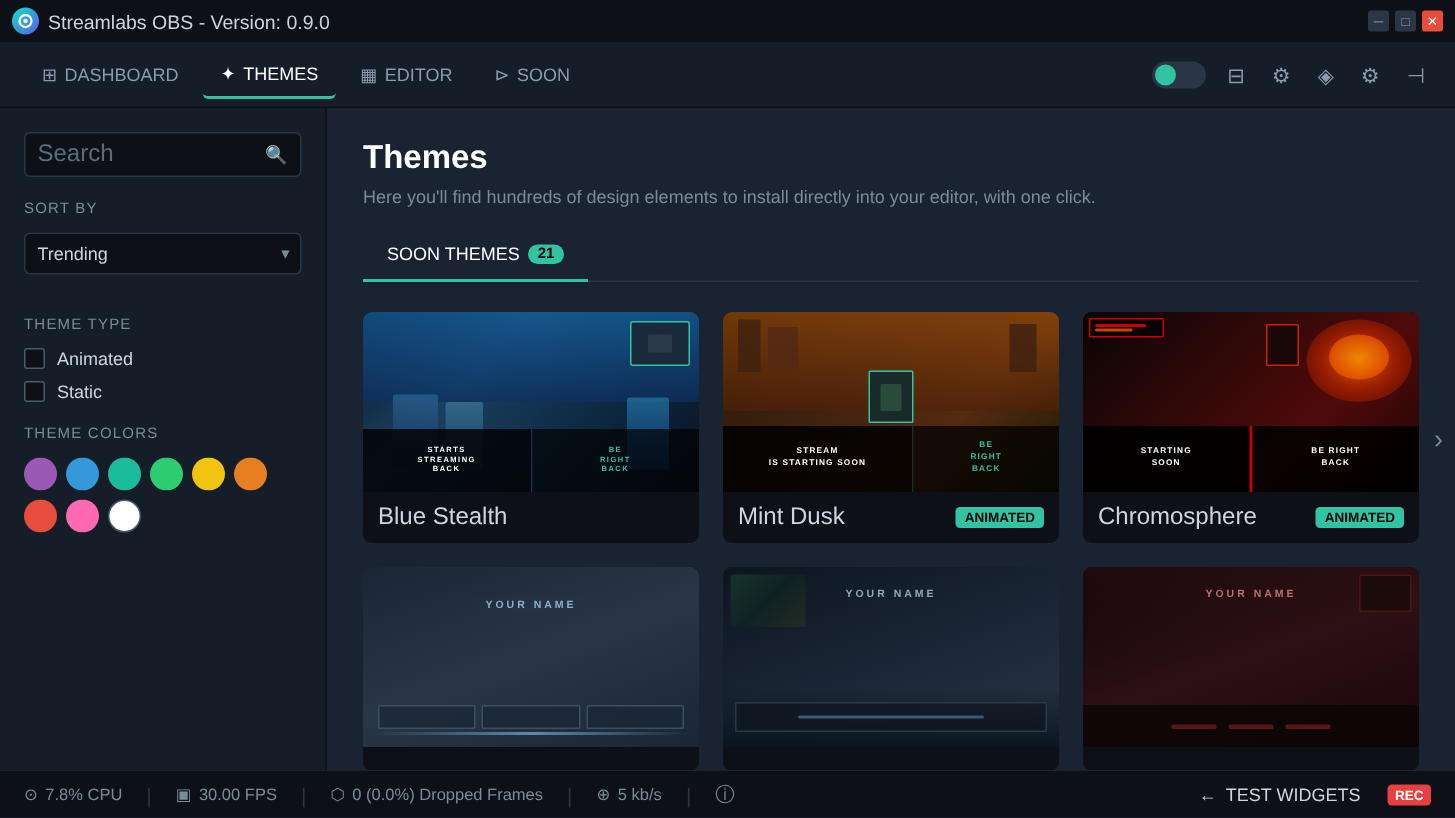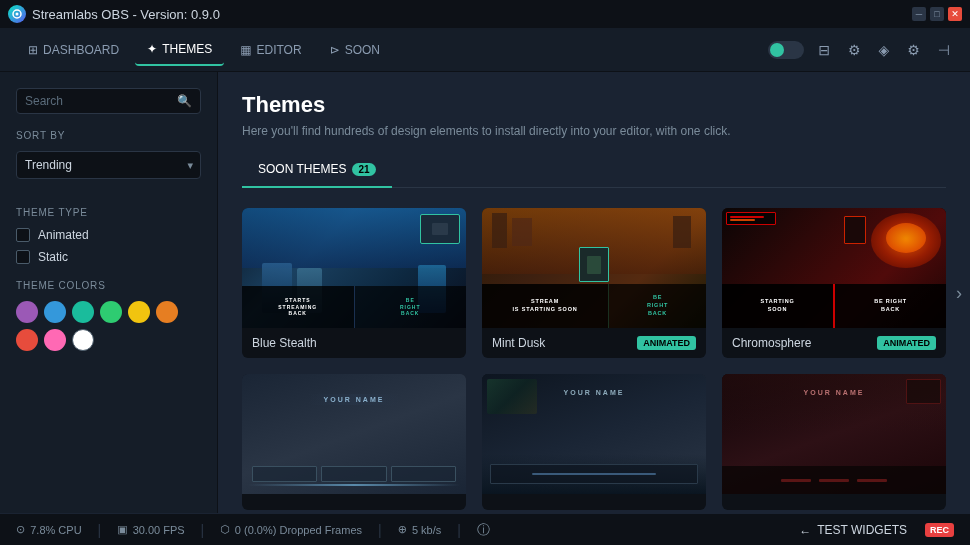--- a/index.html
+++ b/index.html
@@ -145,21 +145,21 @@
       border: 1px solid #2a3545;
       border-radius: 4px;
       padding: 5px 8px;
       gap: 6px;
       margin-bottom: 16px;
     }
     .search-box input {
       background: none;
       border: none;
       color: #15803d;
-      font-size: 12px;
+      font-size: 16px;
       outline: none;
       flex: 1;
       width: 100%;
     }
     .search-box input::placeholder { color: #5a6b7a; }
     .search-icon-box {
       color: #7a8b9a;
       font-size: 12px;
       cursor: pointer;
     }
@@ -306,21 +306,21 @@
       overflow: hidden;
     }
 
     .theme-card-info {
       padding: 8px 10px;
       display: flex;
       align-items: center;
       justify-content: space-between;
     }
     .theme-card-name {
-      font-size: 12px;
+      font-size: 16px;
       color: #cdd6e0;
       font-weight: 500;
     }
     .animated-badge {
       background: #31c3a2;
       color: #000;
       font-size: 9px;
       font-weight: 700;
       padding: 2px 6px;
       border-radius: 3px;

